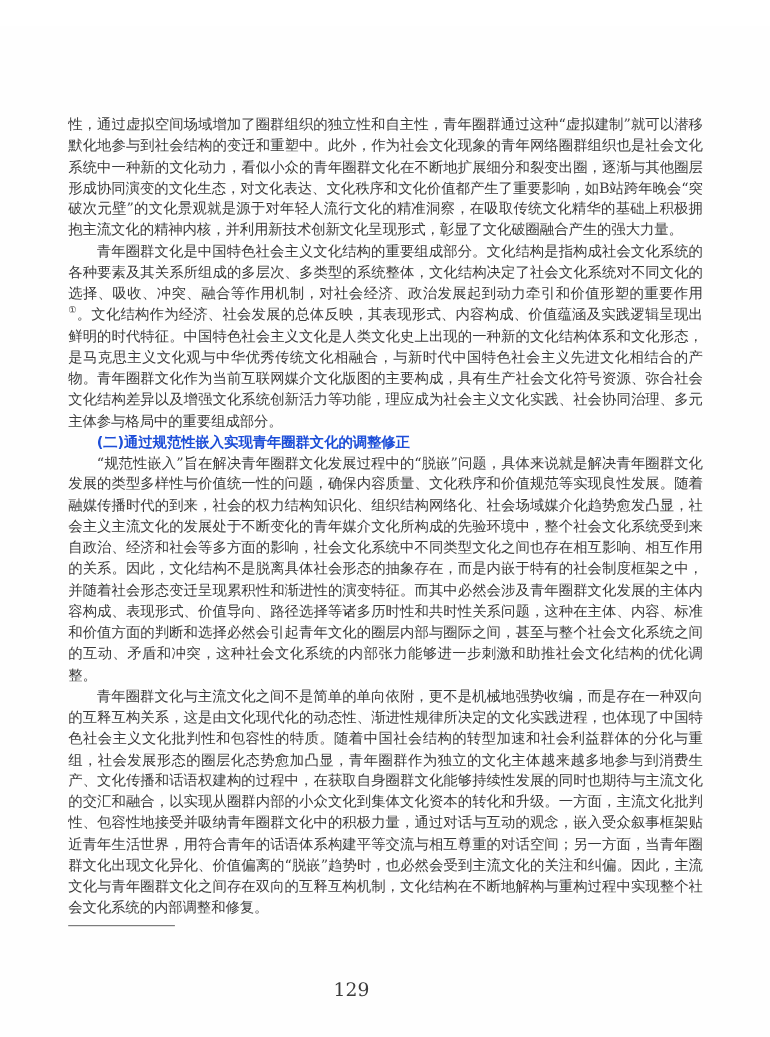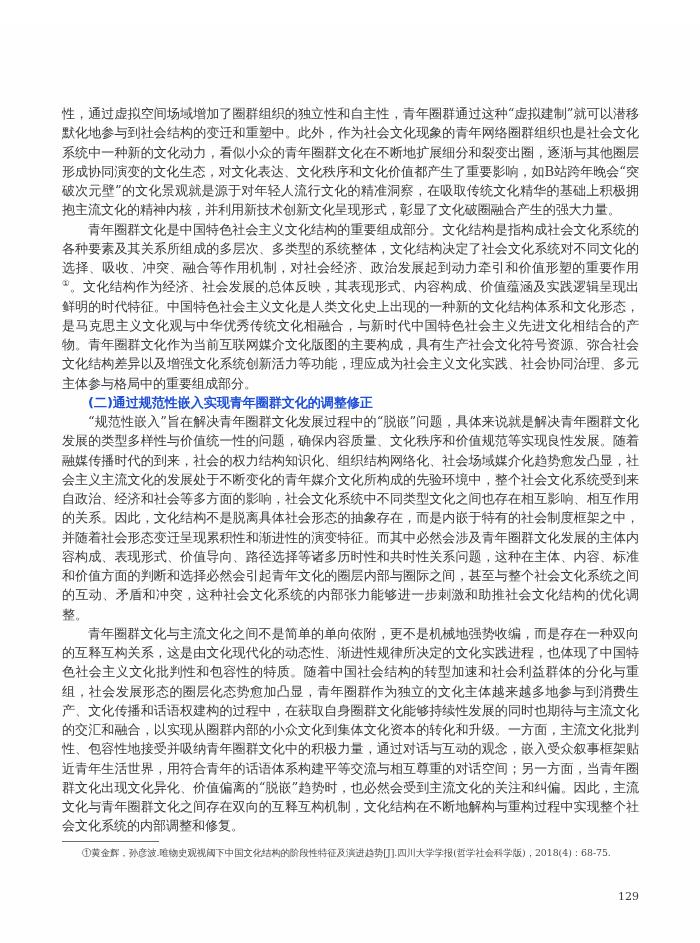--- a/index.html
+++ b/index.html
@@ -79,22 +79,22 @@
     text-indent: 20px;
     color: #4a4a4a;
     letter-spacing: -0.05px;
     word-break: break-all;
   }
   .page-number {
     position: absolute;
     left: 0;
     top: 866px;
     width: 639px;
-    text-align: right;
-    font-size: 11px;
+    text-align: center;
+    font-size: 17px;
     color: #3b3b3b;
     font-family: "DejaVu Serif", "Liberation Serif", serif;
   }
 </style>
 </head>
 <body>
 
 <div class="page">
 
   <div class="text-block">
@@ -106,18 +106,17 @@
     <h2 class="heading">(二)通过规范性嵌入实现青年圈群文化的调整修正</h2>
 
     <p class="para">“规范性嵌入”旨在解决青年圈群文化发展过程中的“脱嵌”问题，具体来说就是解决青年圈群文化发展的类型多样性与价值统一性的问题，确保内容质量、文化秩序和价值规范等实现良性发展。随着融媒传播时代的到来，社会的权力结构知识化、组织结构网络化、社会场域媒介化趋势愈发凸显，社会主义主流文化的发展处于不断变化的青年媒介文化所构成的先验环境中，整个社会文化系统受到来自政治、经济和社会等多方面的影响，社会文化系统中不同类型文化之间也存在相互影响、相互作用的关系。因此，文化结构不是脱离具体社会形态的抽象存在，而是内嵌于特有的社会制度框架之中，并随着社会形态变迁呈现累积性和渐进性的演变特征。而其中必然会涉及青年圈群文化发展的主体内容构成、表现形式、价值导向、路径选择等诸多历时性和共时性关系问题，这种在主体、内容、标准和价值方面的判断和选择必然会引起青年文化的圈层内部与圈际之间，甚至与整个社会文化系统之间的互动、矛盾和冲突，这种社会文化系统的内部张力能够进一步刺激和助推社会文化结构的优化调整。</p>
 
     <p class="para">青年圈群文化与主流文化之间不是简单的单向依附，更不是机械地强势收编，而是存在一种双向的互释互构关系，这是由文化现代化的动态性、渐进性规律所决定的文化实践进程，也体现了中国特色社会主义文化批判性和包容性的特质。随着中国社会结构的转型加速和社会利益群体的分化与重组，社会发展形态的圈层化态势愈加凸显，青年圈群作为独立的文化主体越来越多地参与到消费生产、文化传播和话语权建构的过程中，在获取自身圈群文化能够持续性发展的同时也期待与主流文化的交汇和融合，以实现从圈群内部的小众文化到集体文化资本的转化和升级。一方面，主流文化批判性、包容性地接受并吸纳青年圈群文化中的积极力量，通过对话与互动的观念，嵌入受众叙事框架贴近青年生活世界，用符合青年的话语体系构建平等交流与相互尊重的对话空间；另一方面，当青年圈群文化出现文化异化、价值偏离的“脱嵌”趋势时，也必然会受到主流文化的关注和纠偏。因此，主流文化与青年圈群文化之间存在双向的互释互构机制，文化结构在不断地解构与重构过程中实现整个社会文化系统的内部调整和修复。</p>
 
   </div>
 
   <div class="footnote-zone">
     <div class="fn-rule"></div>
-    <p class="footnote"><span>①</span><span>黄金辉，孙彦波.唯物史观视阈下中国文化结构的阶段性特征及演进趋势[J].四川大学学报(哲学社会科学版)，2018(4)：68-75.</span></p>
   </div>
 
   <div class="page-number">129</div>
 
 </div>
 
 </body></html>

